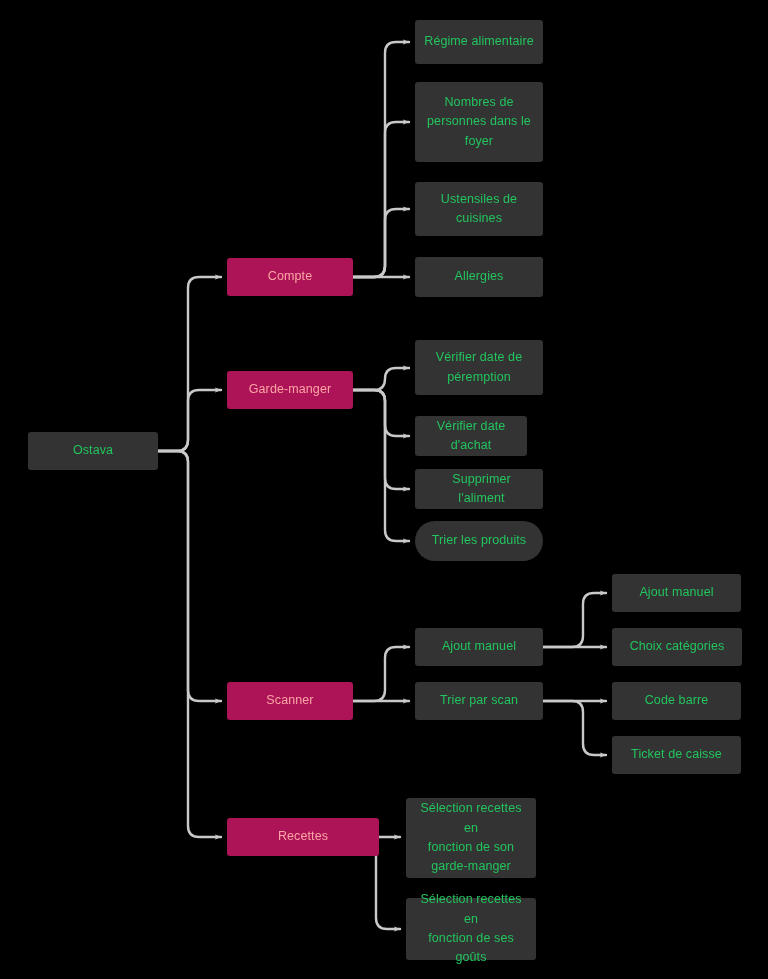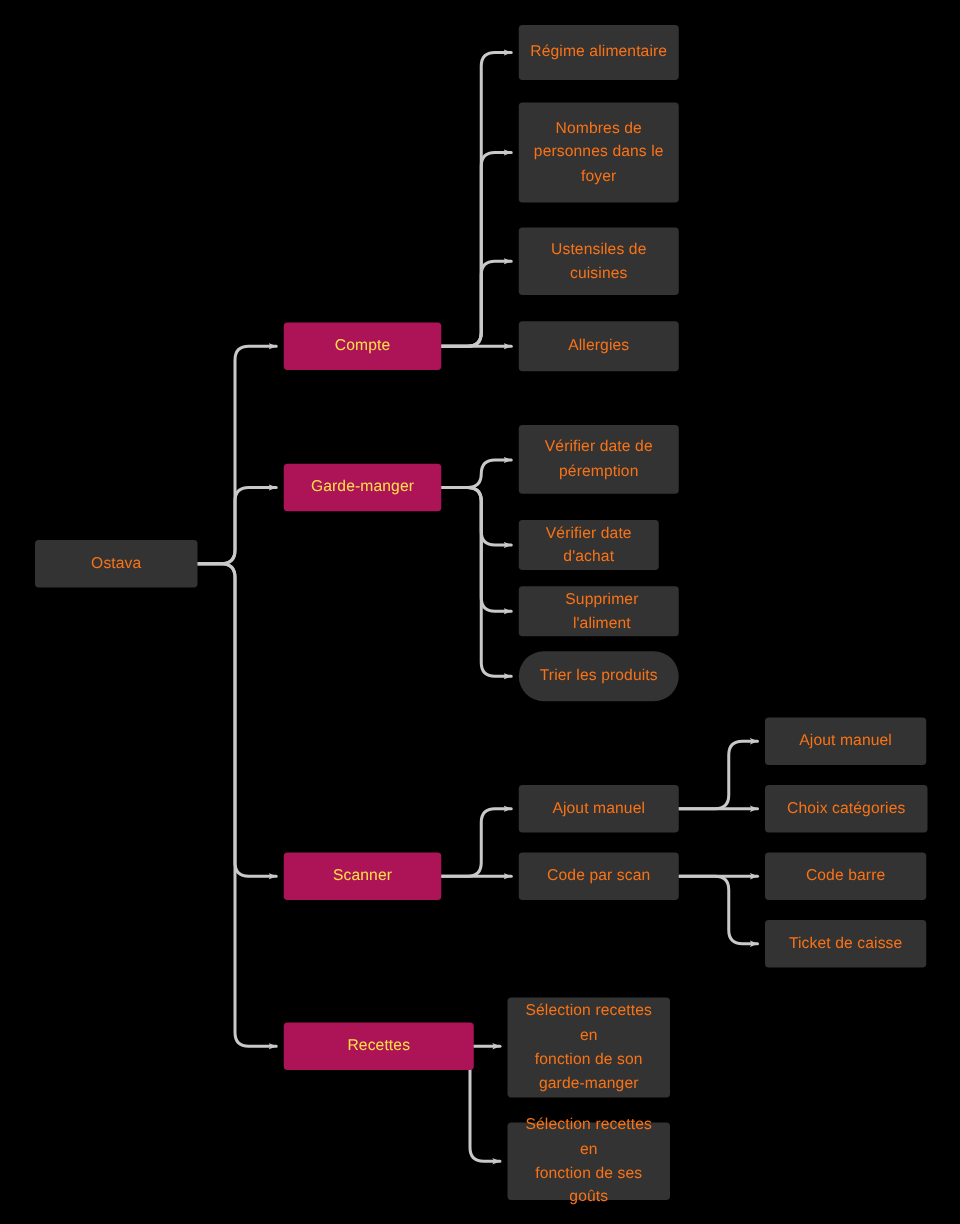--- a/index.html
+++ b/index.html
@@ -24,33 +24,33 @@
     pointer-events: none;
   }
   .node {
     position: absolute;
     box-sizing: border-box;
     display: flex;
     align-items: center;
     justify-content: center;
     text-align: center;
     border-radius: 3px;
-    color: #f97316;
+    color: #22c55e;
     font-size: 12.5px;
     line-height: 1.55;
     padding: 4px 8px;
     letter-spacing: 0.1px;
     z-index: 2;
   }
   .node.dark {
     background: #333333;
   }
   .node.accent {
     background: #AD1457;
-    color: #fde047;
+    color: #fca5a5;
   }
   .node-label {
     display: block;
     width: 100%;
     white-space: pre-line;
   }
 </style>
 </head>
 <body>
 
@@ -135,21 +135,21 @@
   <div class="node dark" style="left: 415px; top: 469px; width: 128px; height: 40px; background: rgb(51, 51, 51); padding-left: 13px;">
     <span class="node-label">Supprimer l'aliment</span>
   </div>
   <div class="node dark" style="left: 415px; top: 521px; width: 128px; height: 40px; background: rgb(51, 51, 51); border-radius: 20px;">
     <span class="node-label">Trier les produits</span>
   </div>
   <div class="node dark" style="left: 415px; top: 628px; width: 128px; height: 38px; background: rgb(51, 51, 51);">
     <span class="node-label">Ajout manuel</span>
   </div>
   <div class="node dark" style="left: 415px; top: 682px; width: 128px; height: 38px; background: rgb(51, 51, 51);">
-    <span class="node-label">Code par scan</span>
+    <span class="node-label">Trier par scan</span>
   </div>
   <div class="node dark" style="left: 406px; top: 798px; width: 130px; height: 80px; background: rgb(51, 51, 51);">
     <span class="node-label">Sélection recettes en
 fonction de son
 garde-manger</span>
   </div>
   <div class="node dark" style="left: 406px; top: 898px; width: 130px; height: 62px; background: rgb(51, 51, 51);">
     <span class="node-label">Sélection recettes en
 fonction de ses goûts</span>
   </div>

